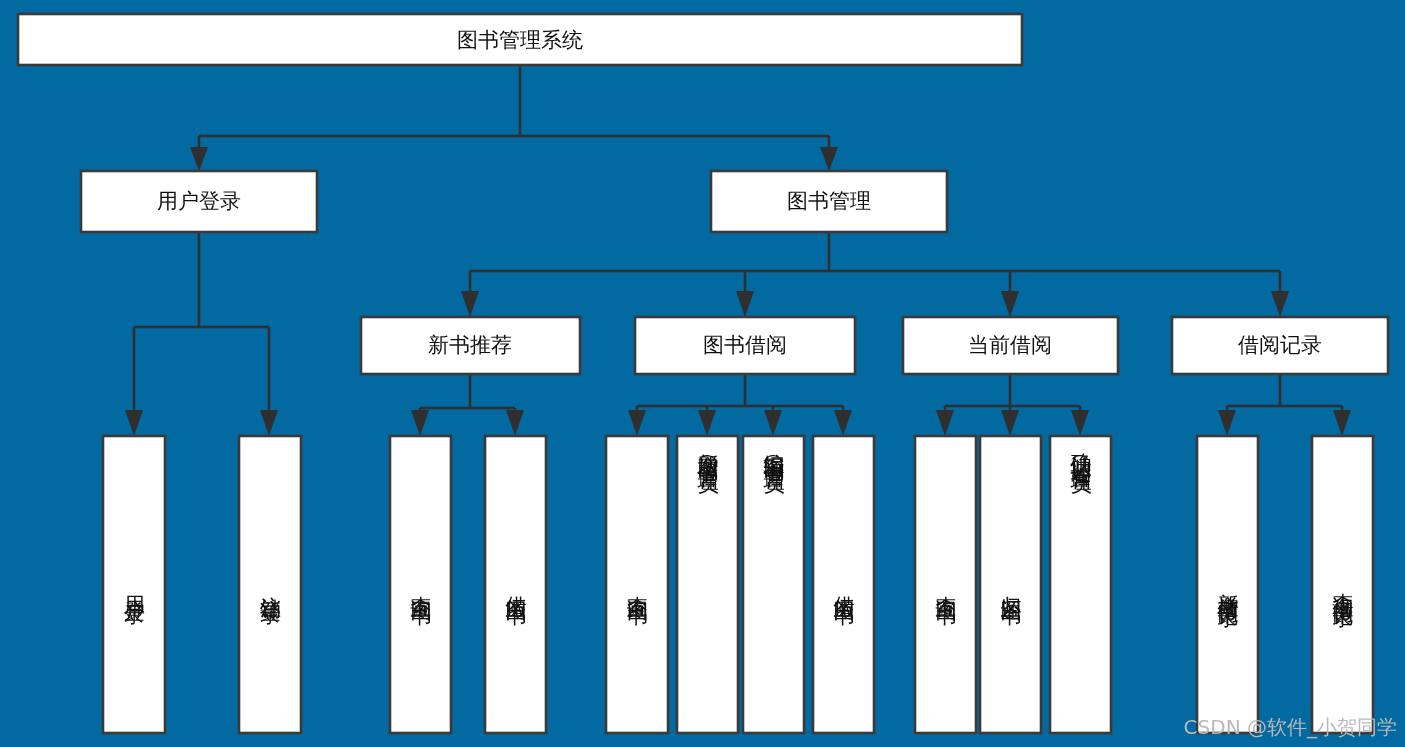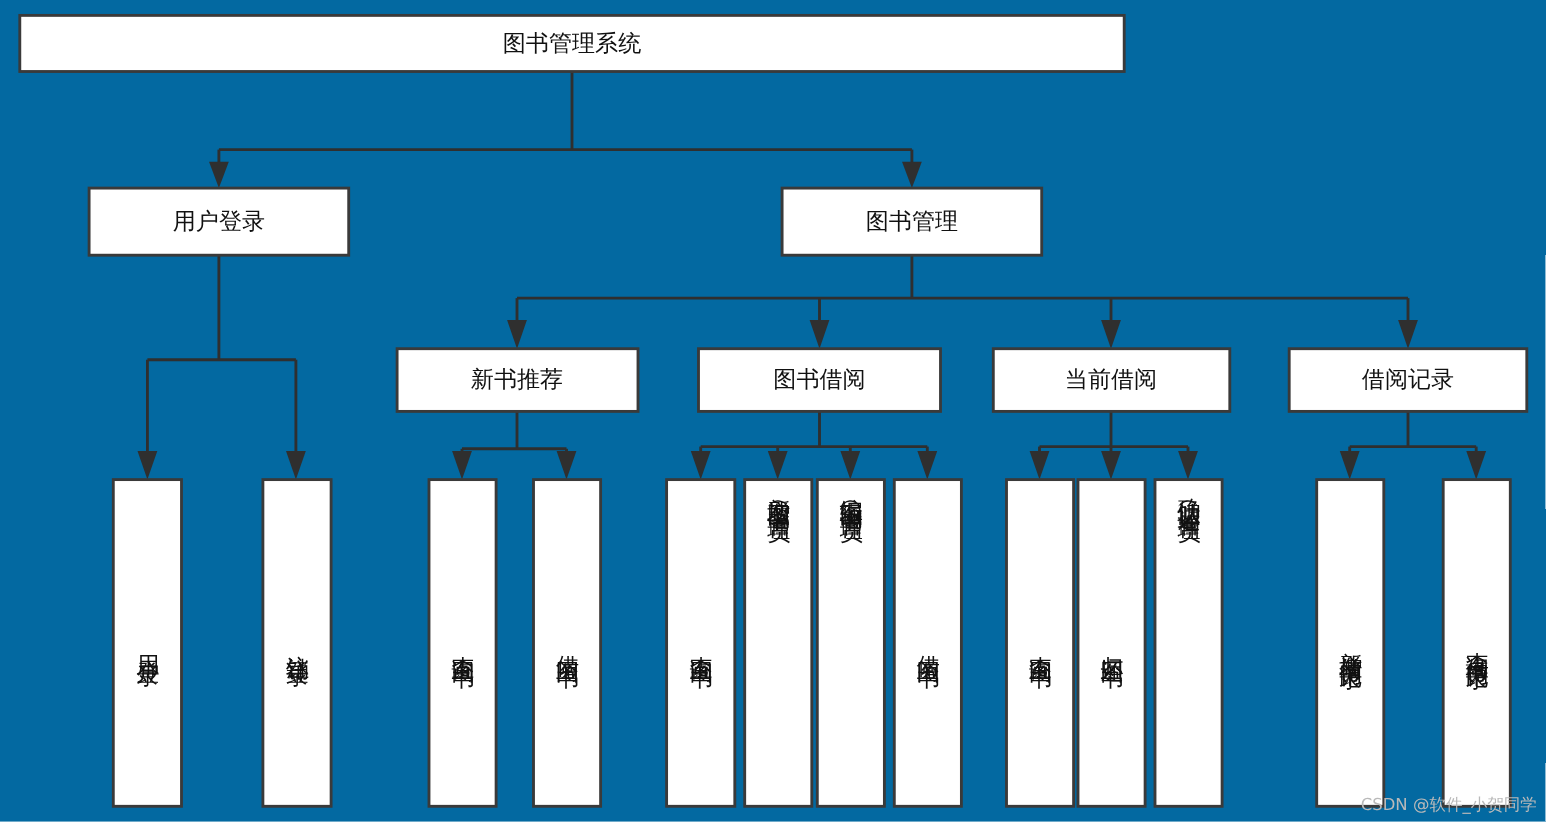--- a/index.html
+++ b/index.html
@@ -67,21 +67,21 @@
     letter-spacing: 3px;
     color: #111111;
     white-space: nowrap;
     text-align: center;
   }
   #watermark {
     position: absolute;
     right: 8px;
     bottom: 6px;
     font-family: "DejaVu Sans", "Liberation Sans", sans-serif;
-    font-size: 15px;
+    font-size: 20px;
     color: #b9b9b9;
     white-space: nowrap;
     user-select: none;
   }
 </style>
 </head>
 <body>
 
 <div id="diagram-root">
 

